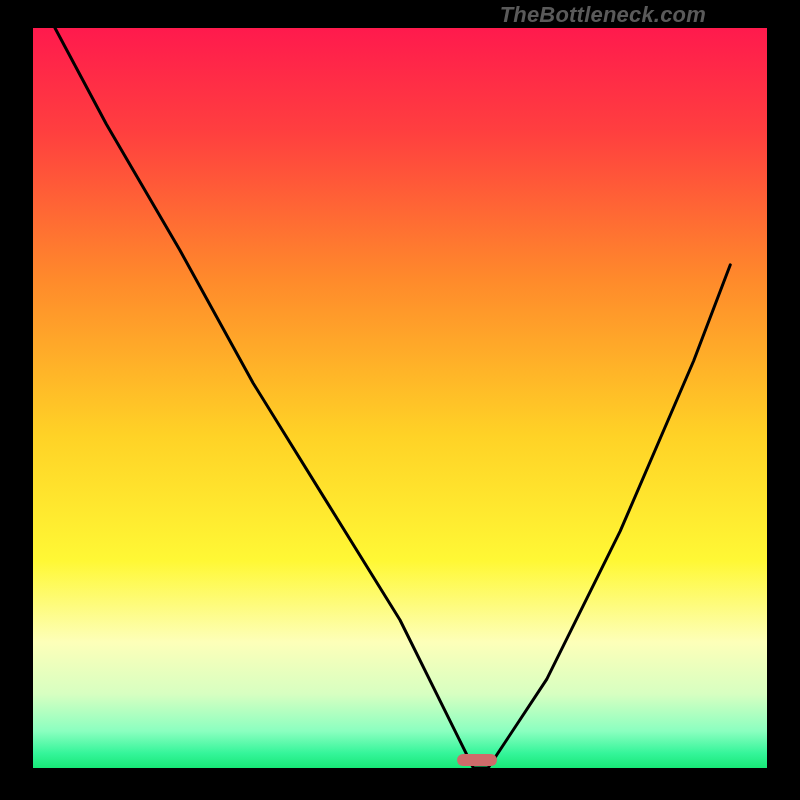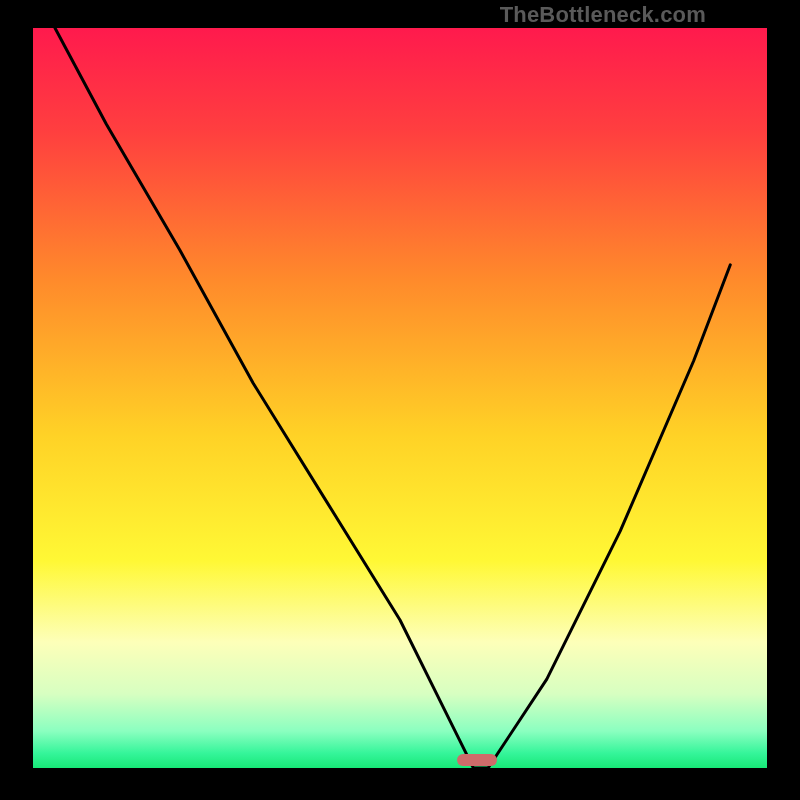--- a/index.html
+++ b/index.html
@@ -8,20 +8,21 @@
     width: 800px;
     height: 800px;
     background: #000;
     overflow: hidden;
   }
   .frame {
     position: relative;
     width: 716px;
     height: 800px;
     background: #000;
+    font-style: italic;
   }
   .watermark {
     position: absolute;
     top: 2px;
     right: 10px;
     color: #5a5a5a;
     font-family: Arial, Helvetica, sans-serif;
     font-size: 22px;
     font-weight: 600;
     letter-spacing: 0.2px;

